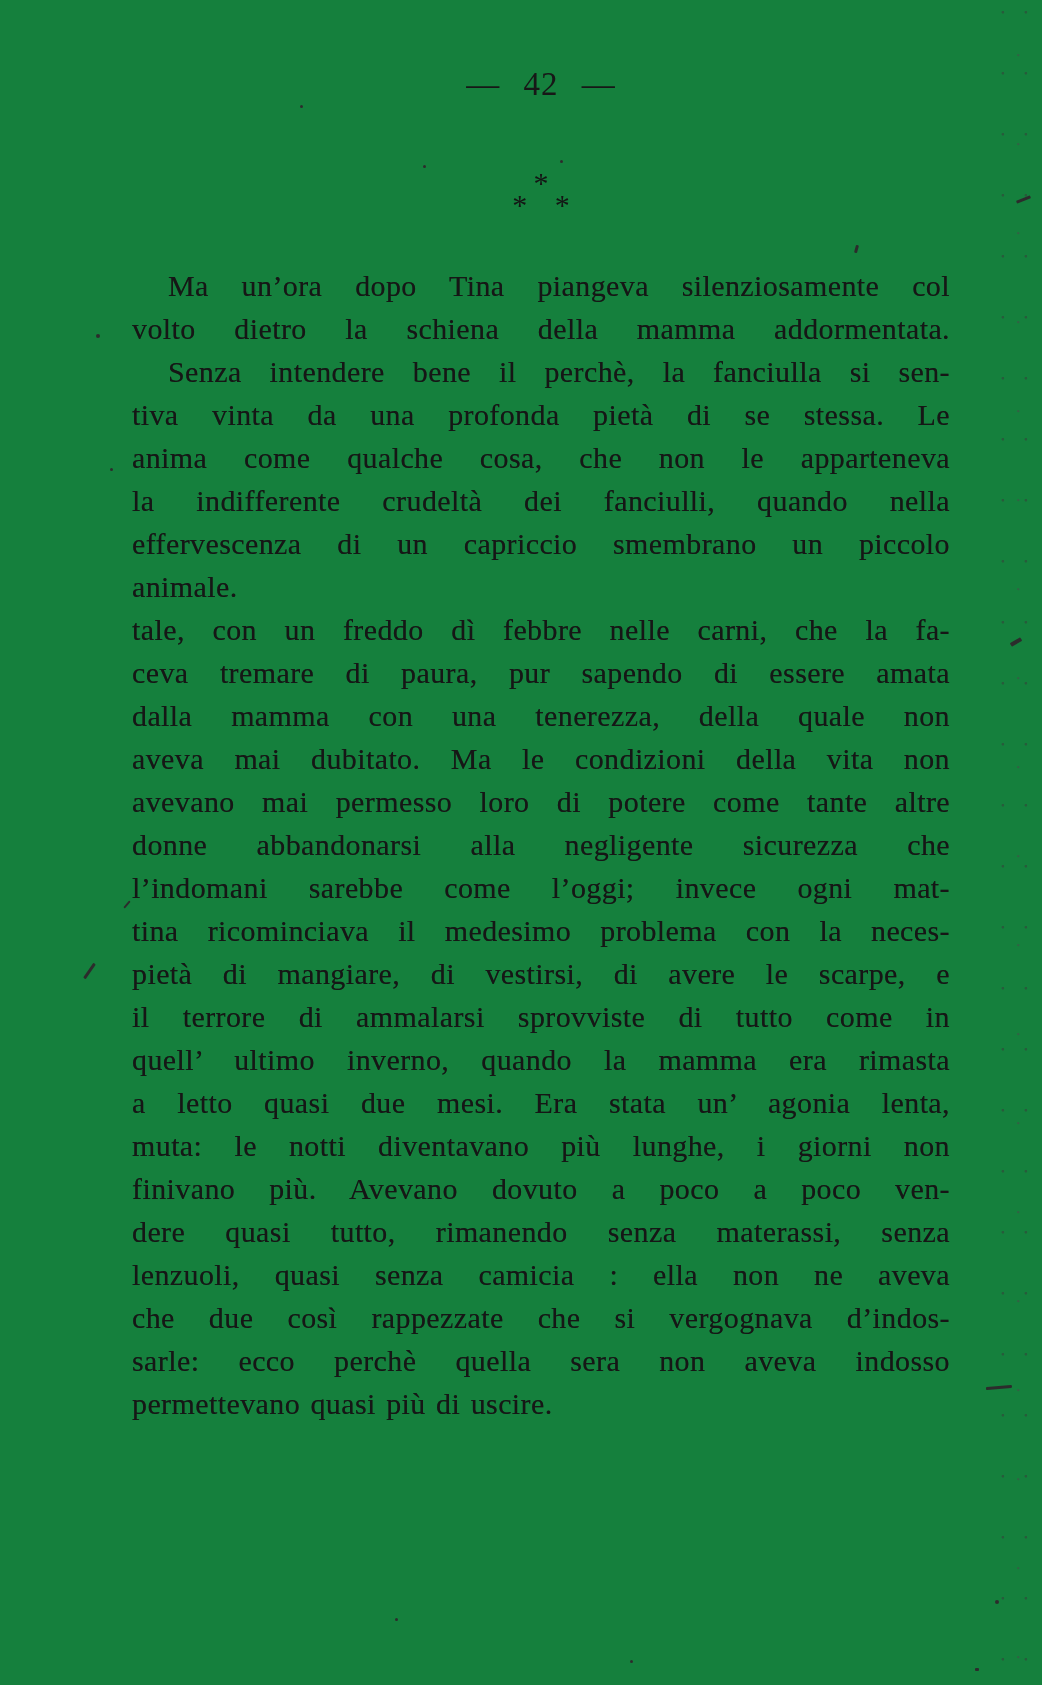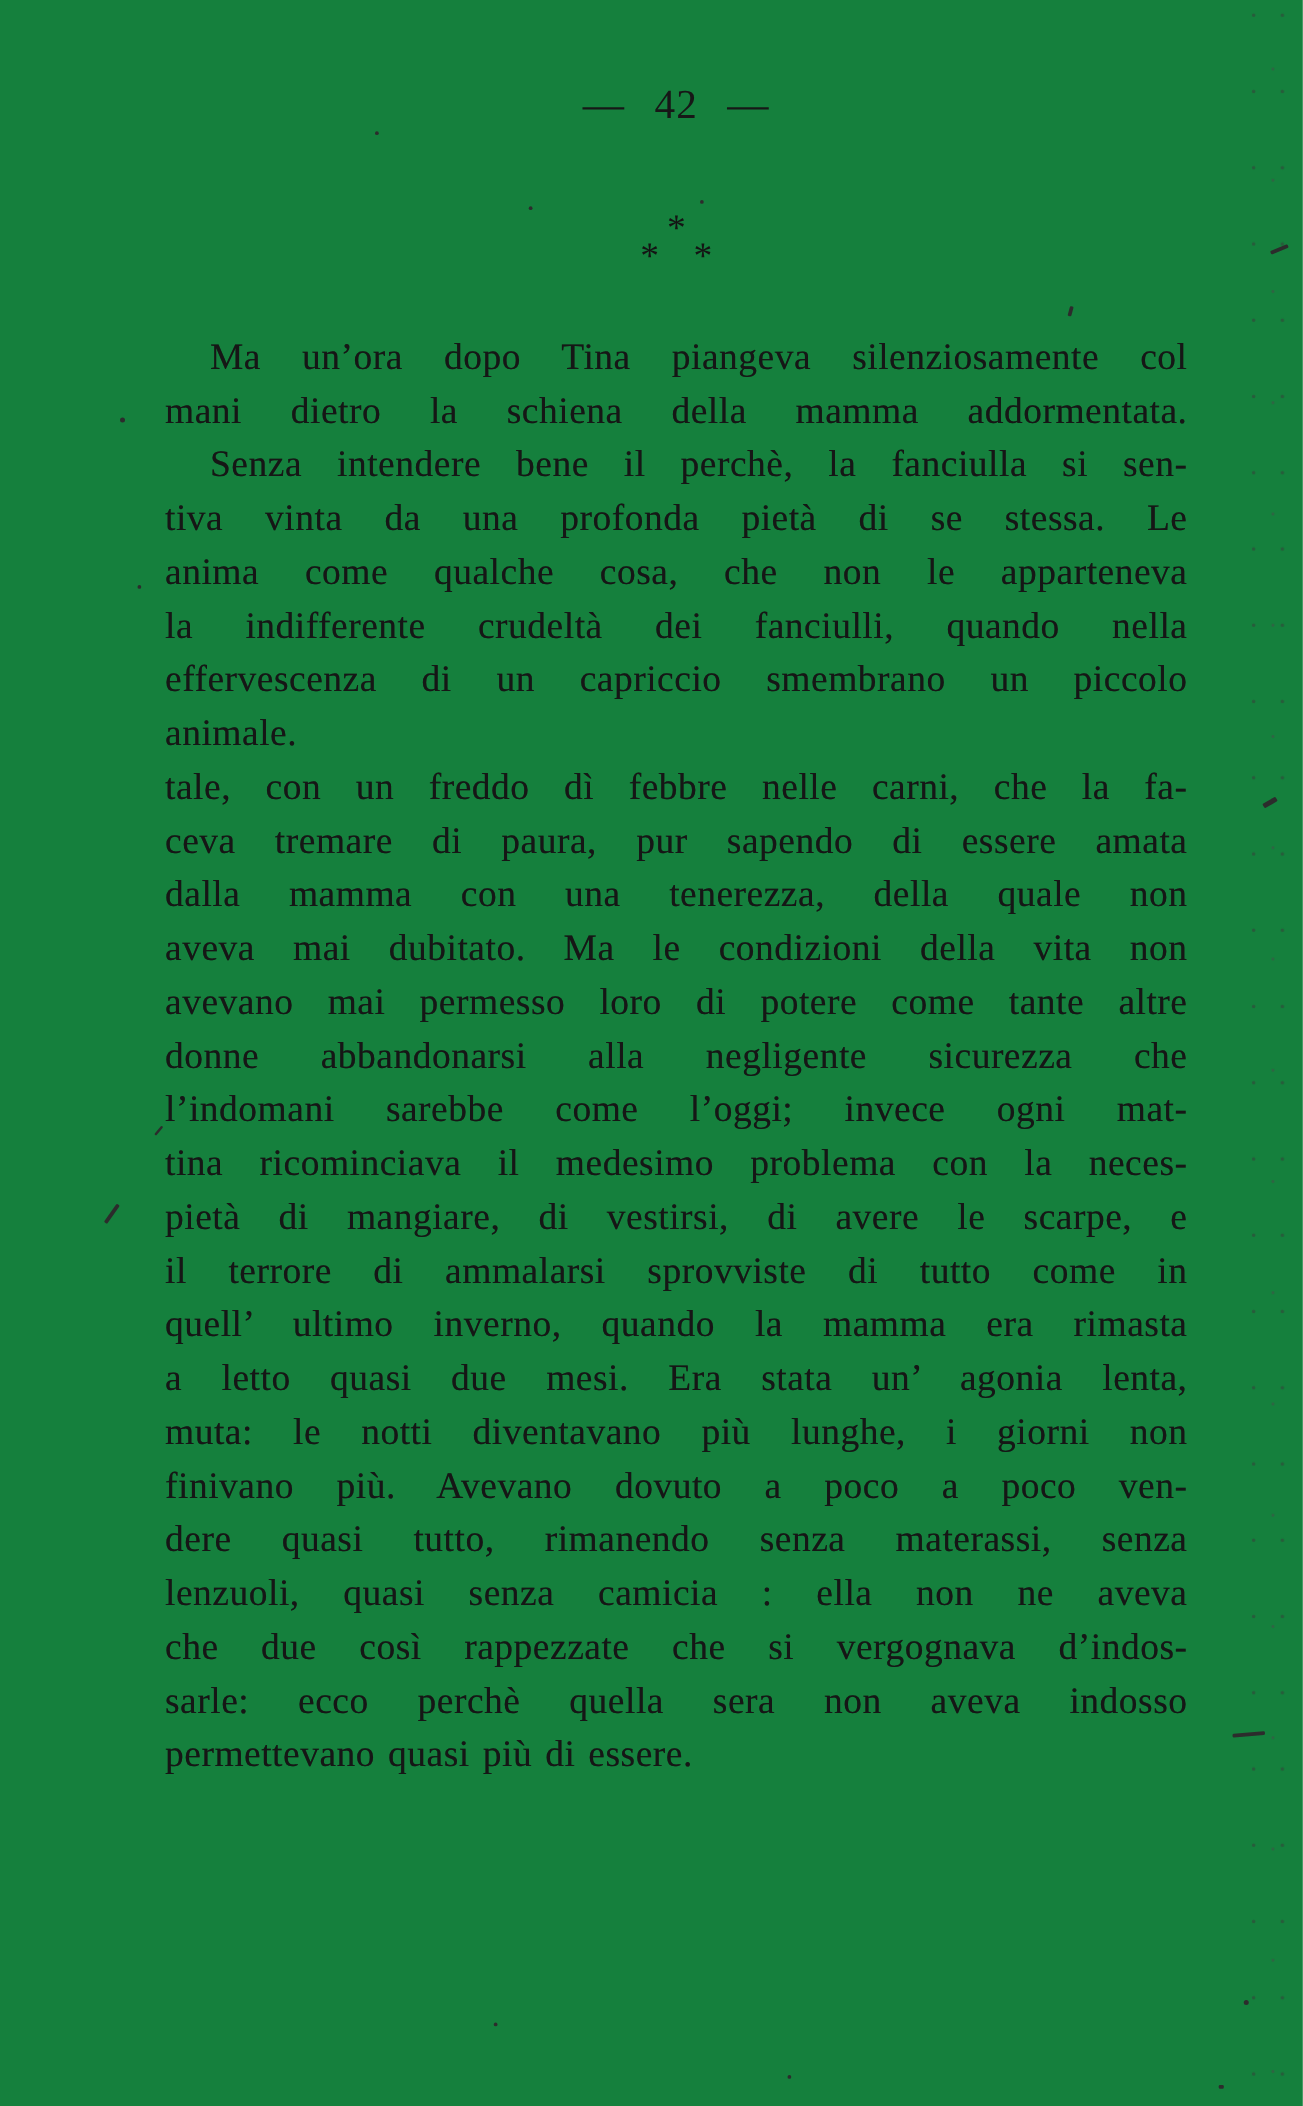--- a/index.html
+++ b/index.html
@@ -89,21 +89,21 @@
 
   <div class="page-number">— 42 —</div>
 
   <div class="asterism">
     <span class="ast">*</span>
     <span class="ast">* *</span>
   </div>
 
   <div class="text-block">
       <div class="line indent">Ma un’ora dopo Tina piangeva silenziosamente col</div>
-      <div class="line">mani dietro la schiena della mamma addormentata.</div>
+      <div class="line">volto dietro la schiena della mamma addormentata.</div>
       <div class="line indent">Senza intendere bene il perchè, la fanciulla si sen-</div>
       <div class="line">tiva vinta da una profonda pietà di se stessa. Le</div>
       <div class="line">anima come qualche cosa, che non le apparteneva</div>
       <div class="line">la indifferente crudeltà dei fanciulli, quando nella</div>
       <div class="line">effervescenza di un capriccio smembrano un piccolo</div>
       <div class="line short">animale.</div>
       <div class="line">tale, con un freddo dì febbre nelle carni, che la fa-</div>
       <div class="line">ceva tremare di paura, pur sapendo di essere amata</div>
       <div class="line">dalla mamma con una tenerezza, della quale non</div>
       <div class="line">aveva mai dubitato. Ma le condizioni della vita non</div>
@@ -114,21 +114,21 @@
       <div class="line">pietà di mangiare, di vestirsi, di avere le scarpe, e</div>
       <div class="line">il terrore di ammalarsi sprovviste di tutto come in</div>
       <div class="line">quell’ ultimo inverno, quando la mamma era rimasta</div>
       <div class="line">a letto quasi due mesi. Era stata un’ agonia lenta,</div>
       <div class="line">muta: le notti diventavano più lunghe, i giorni non</div>
       <div class="line">finivano più. Avevano dovuto a poco a poco ven-</div>
       <div class="line">dere quasi tutto, rimanendo senza materassi, senza</div>
       <div class="line">lenzuoli, quasi senza camicia : ella non ne aveva</div>
       <div class="line">che due così rappezzate che si vergognava d’indos-</div>
       <div class="line">sarle: ecco perchè quella sera non aveva indosso</div>
-      <div class="line short">permettevano quasi più di essere.</div>
+      <div class="line short">permettevano quasi più di uscire.</div>
     </div>
 
   <div class="edge-noise"></div>
   <div class="speck" style="left:986px;top:1386px;width:26px;height:3px;transform:rotate(-5deg);"></div>
   <div class="speck" style="left:1016px;top:198px;width:15px;height:3px;transform:rotate(-22deg);"></div>
   <div class="speck" style="left:1010px;top:640px;width:12px;height:4px;transform:rotate(-30deg);"></div>
   <div class="speck" style="left:88px;top:962px;width:3px;height:18px;transform:rotate(35deg);"></div>
   <div class="speck" style="left:126px;top:900px;width:2px;height:9px;transform:rotate(40deg);"></div>
   <div class="speck" style="left:96px;top:334px;width:4px;height:4px;border-radius:50%;"></div>
   <div class="speck" style="left:110px;top:468px;width:3px;height:3px;border-radius:50%;"></div>

